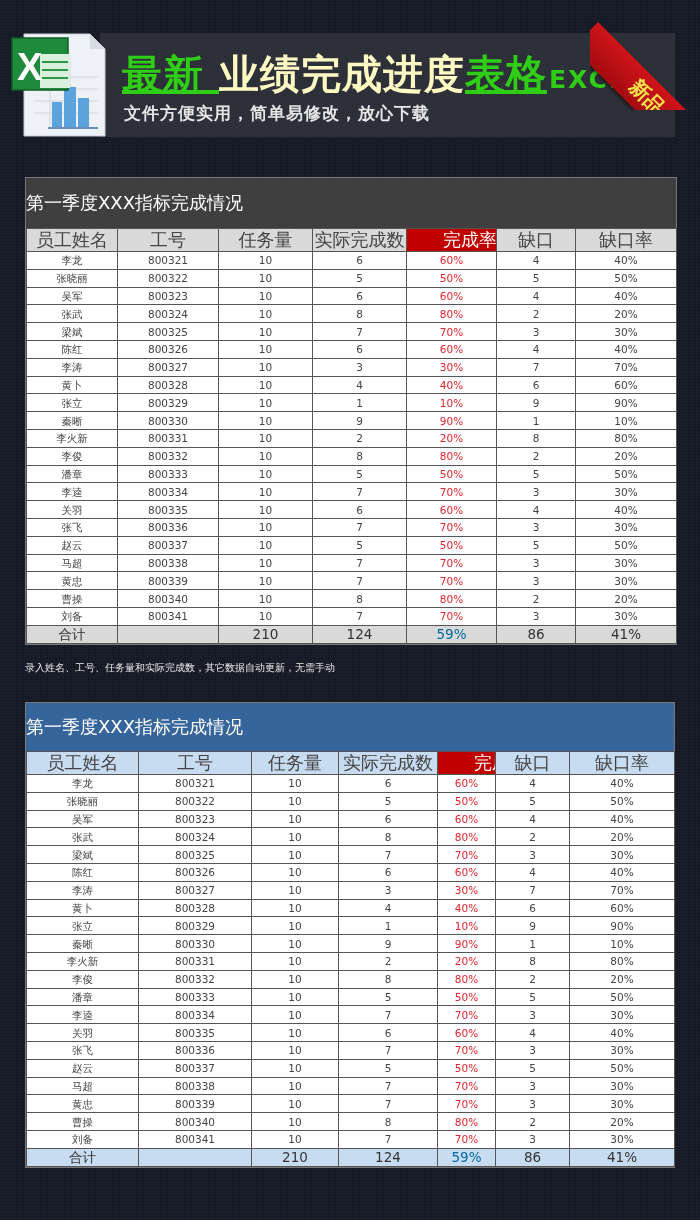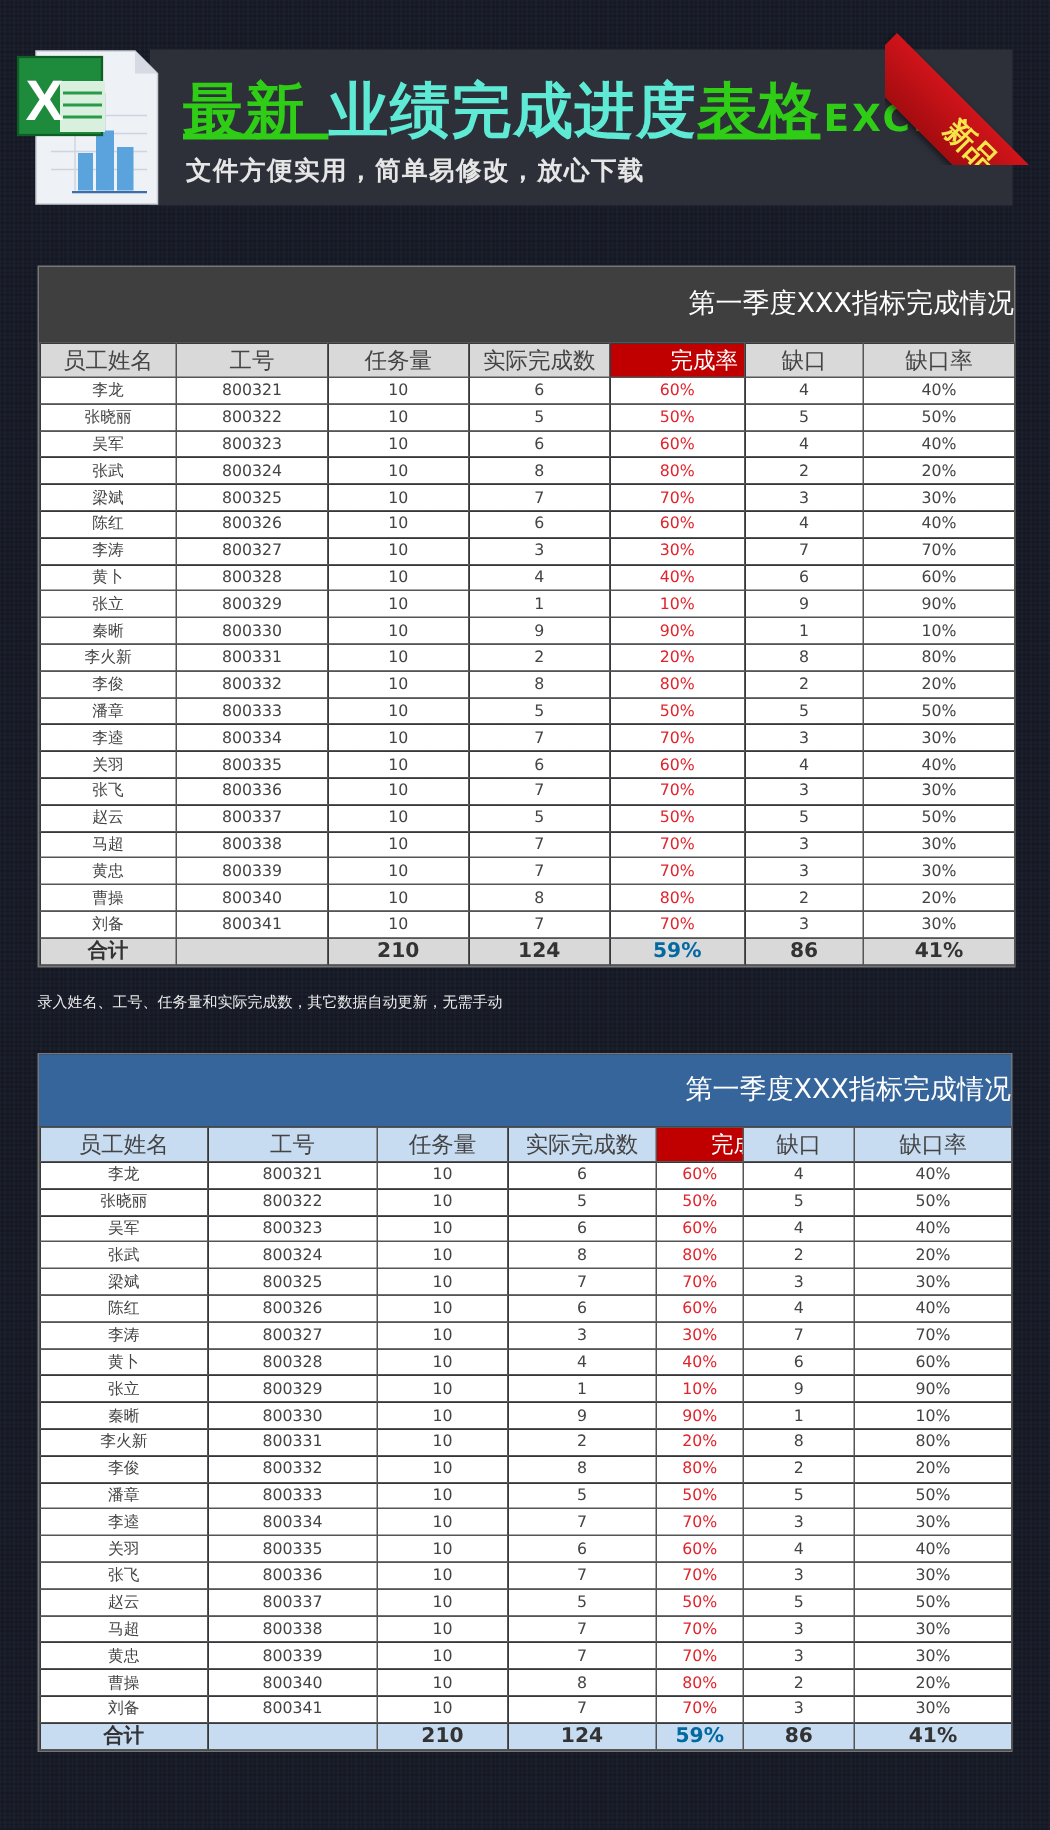--- a/index.html
+++ b/index.html
@@ -7,36 +7,36 @@
     width:700px;height:1220px;overflow:hidden;position:relative;
     background:#181c28;
     background-image:repeating-linear-gradient(90deg,rgba(255,255,255,0.018) 0 1px,transparent 1px 3px),
                      repeating-linear-gradient(0deg,rgba(0,0,0,0.15) 0 1px,transparent 1px 3px);
     font-family:"DejaVu Sans","Liberation Sans",sans-serif;
   }
   .banner{position:absolute;left:100px;top:33px;width:575px;height:104px;background:#2d3039;}
   .file-icon{position:absolute;left:10px;top:32px;width:96px;height:106px;}
   .title-line{position:absolute;left:122px;top:50px;white-space:nowrap;font-weight:bold;font-size:40px;line-height:48px;letter-spacing:1px;}
   .t-green{color:#2fcd16;text-decoration:underline;}
-  .t-yellow{color:#5eead4;}
+  .t-yellow{color:#fef9c3;}
   .t-excel{color:#2fcd16;font-size:25px;letter-spacing:2px;margin-left:2px;}
   .subtitle{position:absolute;left:124px;top:102px;color:#e6e6e6;font-size:17px;letter-spacing:1px;white-space:nowrap;font-weight:bold;}
   .ribbon-wrap{position:absolute;right:0;top:0;width:110px;height:110px;overflow:hidden;}
   .ribbon{position:absolute;left:8px;top:22px;width:160px;height:36px;background:linear-gradient(#d0141a,#a40c10);transform:rotate(45deg);transform-origin:0 0;
     color:#f6e64a;font-size:20px;font-weight:bold;text-align:center;line-height:36px;box-shadow:0 2px 4px rgba(0,0,0,0.5);}
   .ribbon span{display:inline-block;transform:translateX(8px);}
   .note{position:absolute;left:25px;top:661px;color:#ececec;font-size:10px;white-space:nowrap;}
 
   .sheet{position:absolute;left:25px;border:1px solid #777;}
-  .sheet .title{color:#fff;font-size:18px;text-align:right;}
+  .sheet .title{color:#fff;font-size:18px;text-align:left;}
   table{border-collapse:collapse;table-layout:fixed;width:100%;}
   td,th{border:1px solid #555;font-size:10.5px;color:#444;text-align:center;padding:0;height:16.8px;line-height:16px;font-weight:normal;overflow:hidden;white-space:nowrap;}
-  th{font-size:15px;height:22px;text-align:center;}
+  th{font-size:18px;height:22px;text-align:center;}
   td.rate{color:#e0242c;}
-  tr.total td{font-weight:bold;font-size:13.5px;height:17px;color:#333;}
+  tr.total td{font-weight:normal;font-size:13.5px;height:17px;color:#333;}
   tr.total td.rate{color:#0369a1;}
   th.red{background:#c00000 !important;color:#fff;padding-left:36px;}
 
   #sheet1{top:177px;width:650px;}
   #sheet1 .title{background:#3f3f3f;height:50px;line-height:50px;}
   #sheet1 th{background:#d9d9d9;}
   #sheet1 td{background:#fff;}
   #sheet1 tr.total td{background:#d9d9d9;}
 
   #sheet2{top:702px;width:648px;}

